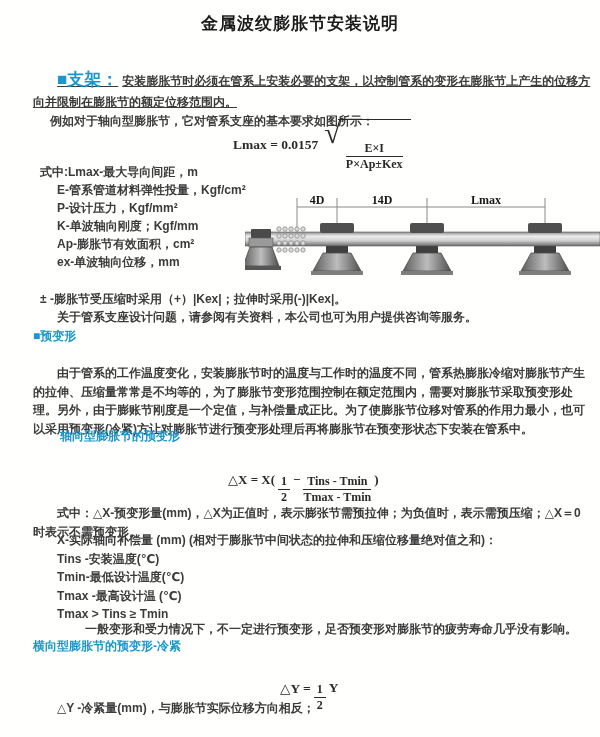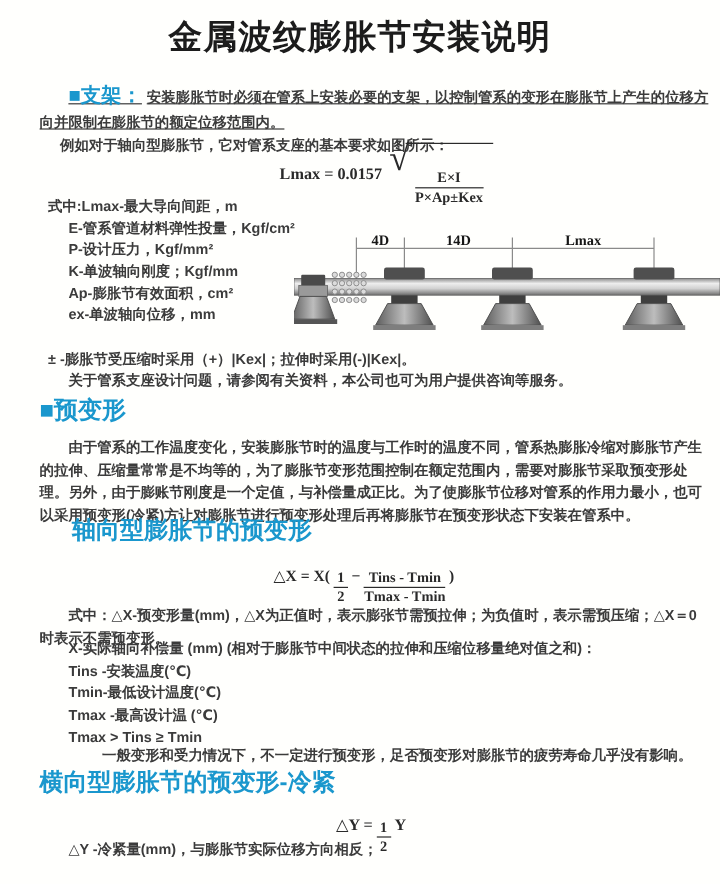--- a/index.html
+++ b/index.html
@@ -5,21 +5,21 @@
   html,body{margin:0;padding:0;}
   body{
     width:600px;height:737px;position:relative;overflow:hidden;
     background:#fffffd;
     font-family:"Liberation Sans","DejaVu Sans",sans-serif;
     color:#3b3b3b;
   }
   .abs{position:absolute;}
   .doc-title{
     left:0;top:12px;width:600px;text-align:center;
-    font-size:28px;font-weight:bold;color:#1c1c1c;letter-spacing:1px;
+    font-size:17px;font-weight:bold;color:#1c1c1c;letter-spacing:1px;
   }
   .sec-head-inline{font-size:17px;font-weight:bold;color:#1a97cd;margin-right:4px;}
   .para{
     font-size:12px;font-weight:600;line-height:18.5px;color:#3b3b3b;
     text-indent:24px;
   }
   .support-para{left:33px;top:57px;width:562px;line-height:21px;text-decoration:underline;}
   .example-line{left:26px;top:101px;width:560px;font-size:12px;font-weight:700;text-indent:24px;}
   .formula{
     font-family:"Liberation Serif","DejaVu Serif",serif;
@@ -31,21 +31,21 @@
   .frac .fden{padding-top:1px;}
   .root{display:inline-flex;align-items:flex-start;margin-left:6px;}
   .rad{font-size:30px;line-height:0.9;font-weight:normal;margin-right:-3px;}
   .rootbody{border-top:1.6px solid #2a2a2a;padding:3px 5px 0;}
   .lmax-formula{left:233px;top:119px;}
   .def-list{left:40px;top:163px;width:300px;font-size:12px;font-weight:600;line-height:18px;}
   .def-item{margin-left:17px;}
   .def-item.flush{margin-left:0;}
   .notes{left:40px;top:290px;width:540px;font-size:12px;font-weight:600;line-height:18px;}
   .note-indent{margin-left:17px;}
-  .sec-head{font-size:20px;font-weight:bold;color:#1a97cd;}
+  .sec-head{font-size:12px;font-weight:bold;color:#1a97cd;}
   .head-preform{left:33px;top:328px;}
   .preform-para{left:33px;top:352px;width:556px;}
   .head-axial{left:60px;top:428px;}
   .axial-formula{left:228px;top:456px;font-size:13px;}
   .axial-desc{left:33px;top:492px;width:556px;}
   .axial-list{left:57px;top:531px;width:520px;font-size:12px;font-weight:600;line-height:18.5px;}
   .axial-note{left:57px;top:621px;width:520px;font-size:12px;font-weight:600;text-align:right;}
   .head-lateral{left:33px;top:638px;}
   .lateral-formula{left:280px;top:664px;}
   .lateral-note{left:57px;top:700px;width:480px;font-size:12px;font-weight:600;}

